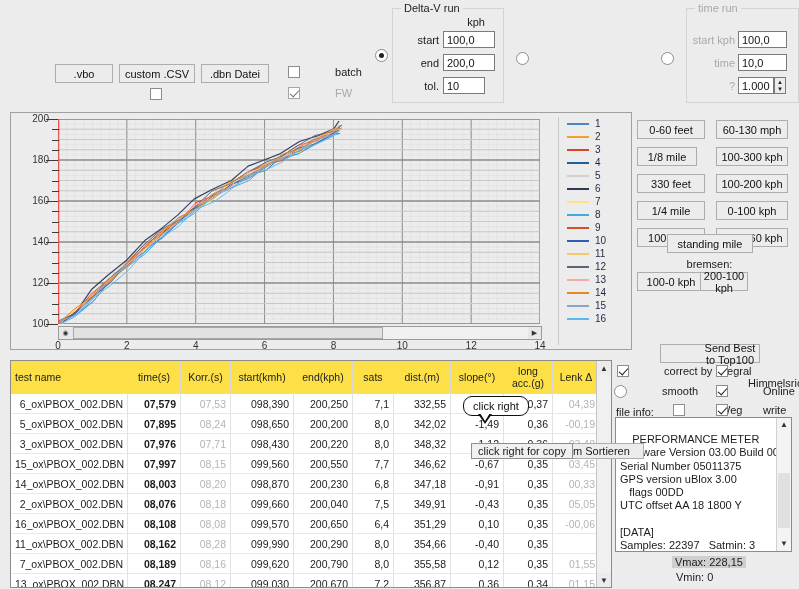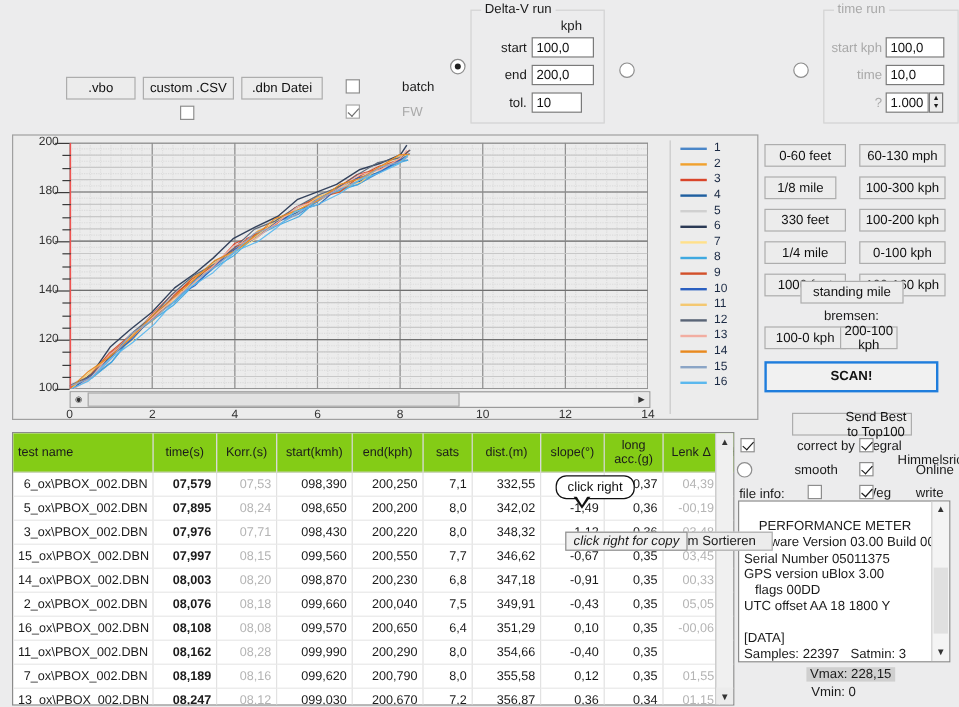--- a/index.html
+++ b/index.html
@@ -90,21 +90,21 @@
   .rbtn{position:absolute;height:19px;}
   #scan-btn{position:absolute;left:637px;top:301px;width:145px;height:26px;
     border:2px solid #1f7ddc;background:#f1f1f1;font-weight:bold;font-size:11px;}
   #bremsen-lbl{position:absolute;left:637px;top:258px;width:145px;text-align:center;font-size:11px;}
   #send-best{position:absolute;left:660px;top:344px;width:100px;height:19px;padding-left:40px;}
 
   
   #table-panel{position:absolute;left:10px;top:360px;width:602px;height:228px;
     border:1px solid #8b8b8b;background:#fff;box-sizing:border-box;overflow:hidden;}
   table{border-collapse:collapse;width:588px;table-layout:fixed;}
-  th{background:#84cc16;border-right:1px solid #d8d8d8;border-bottom:1px solid #d8d8d8;
+  th{background:#fde047;border-right:1px solid #d8d8d8;border-bottom:1px solid #d8d8d8;
      font-weight:normal;font-size:10.5px;color:#1b1b1b;height:32px;
      vertical-align:middle;padding:0 4px;}
   td{border-right:1px solid #e2e2e2;border-bottom:1px solid #e8e8e8;
      font-size:10.5px;height:19px;padding:0 4px;white-space:nowrap;overflow:hidden;}
   .c-name{text-align:right;}
   .c-num{text-align:right;}
   .c-bold{font-weight:bold;text-align:right;}
   .c-grey{color:#b4b4b4;text-align:right;}
   #vscroll{position:absolute;right:0;top:0;width:15px;height:226px;background:#f0f0f0;border-left:1px solid #c4c4c4;box-sizing:border-box;}
   #vscroll .va{position:absolute;left:0;width:14px;height:14px;display:flex;align-items:center;justify-content:center;font-size:8px;color:#333;background:#ececec;}
@@ -464,21 +464,20 @@
       <div class="btn rbtn" style="position: absolute; left: 716px; top: 120px; width: 72px; height: 19px;">60-130 mph</div>
       <div class="btn rbtn" style="position: absolute; left: 716px; top: 147px; width: 72px; height: 19px;">100-300 kph</div>
       <div class="btn rbtn" style="position: absolute; left: 716px; top: 174px; width: 72px; height: 19px;">100-200 kph</div>
       <div class="btn rbtn" style="position: absolute; left: 716px; top: 201px; width: 72px; height: 19px;">0-100 kph</div>
       <div class="btn rbtn" style="position: absolute; left: 716px; top: 228px; width: 72px; height: 19px;">100-160 kph</div>
     </div>
   <div class="btn rbtn" id="btn-standing-mile" style="left:667px;top:234px;width:86px;">standing mile</div>
   <div id="bremsen-lbl">bremsen:</div>
   <div class="btn rbtn" id="btn-brems-0" style="left:637px;top:272px;width:68px;">100-0 kph</div>
   <div class="btn rbtn" id="btn-brems-1" style="left:688px;top:272px;width:48px;margin-left:12px;">200-100 kph</div>
-  <div id="scan-btn" class="btn">SCAN!</div>
   <div id="send-best" class="btn">Send Best to Top100</div>
 
   <div id="table-panel">
     <table>
       <thead>
           <tr id="thead-row">
             <th style="width: 108px; text-align: left;">test name</th>
             <th style="width: 44px; text-align: center;">time(s)</th>
             <th style="width: 41px; text-align: center;">Korr.(s)</th>
             <th style="width: 54px; text-align: center;">start(kmh)</th>
@@ -627,21 +626,21 @@
     <div id="vscroll">
       <div class="va" style="top:0;">▲</div>
       <div class="va" style="bottom:0;">▼</div>
     </div>
   </div>
 
   <div class="tooltip" style="left:463px;top:396px;">
     <span>click right</span>
     <span class="tail"></span>
   </div>
-  <div class="tip2" style="left:471px;top:443px;font-style:italic;">
+  <div class="tip2" style="left:471px;top:443px;">
     <span>click right for copy</span>
   </div>
   <div id="sort-btn">
     <span>m Sortieren</span>
   </div>
 
   <div class="opt" style="left:617px;top:365px;">
     <span class="cb on"></span>
     <span class="lbl">correct by integral</span>
   </div>

